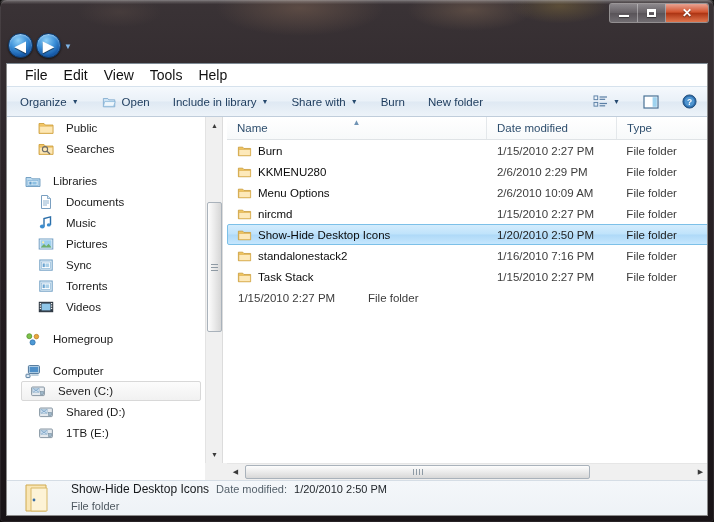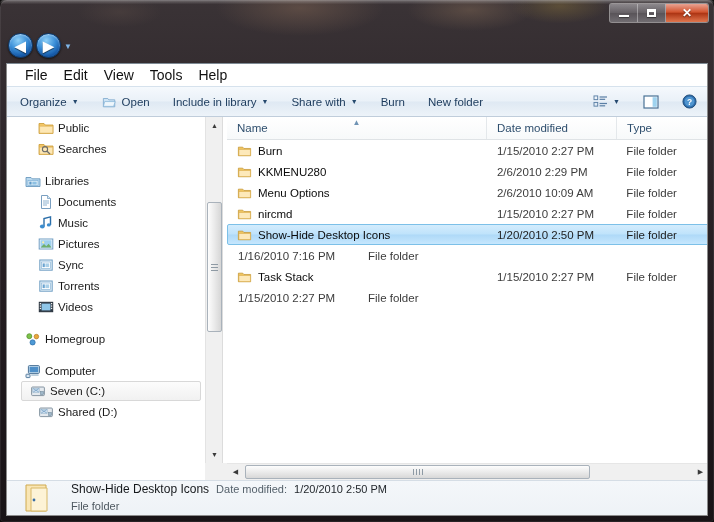--- a/index.html
+++ b/index.html
@@ -183,21 +183,21 @@
   #navpane {
     position: absolute; left: 0; top: 53px;
     width: 198px; height: 346px;
     background: #ffffff;
     overflow: hidden;
     font-size: 11.5px;
     color: #1a1a1a;
   }
   .navrow {
     display: flex; align-items: center;
-    height: 21px; padding-left: 18px; gap: 4px;
+    height: 21px; padding-left: 18px; gap: 12px;
     cursor: default; white-space: nowrap;
   }
   .navrow.indent1 { padding-left: 31px; }
   .navrow.selected {
     background: linear-gradient(180deg, #fcfcfc 0%, #f1f1f1 100%);
     border: 1px solid #d8d8d8;
     border-radius: 2px;
     margin: 0 4px 0 14px;
     padding-left: 8px;
     height: 20px;
@@ -574,20 +574,29 @@
           <span>Seven (C:)</span>
         </div>
         <div class="navrow indent1">
           <svg viewBox="0 0 16 16" class="navicon">
             <rect x="1.6" y="4" width="12.8" height="8.6" rx="1" fill="#e4e9ee" stroke="#7b8b99" stroke-width=".9"></rect>
             <rect x="2.8" y="5.2" width="6.4" height="4.2" fill="#cfe0ef" stroke="#8fb0c8" stroke-width=".5"></rect>
             <path d="M3.2 5.6l5.6 3.4M8.8 5.6l-5.6 3.4" stroke="#6d9ac0" stroke-width=".7"></path>
             <rect x="10.4" y="8.4" width="3.2" height="3.2" fill="#9fb7c9" stroke="#6d8698" stroke-width=".5"></rect>
           </svg>
           <span>Shared (D:)</span>
+        </div>
+        <div class="navrow indent1">
+          <svg viewBox="0 0 16 16" class="navicon">
+            <rect x="1.6" y="4" width="12.8" height="8.6" rx="1" fill="#e4e9ee" stroke="#7b8b99" stroke-width=".9"></rect>
+            <rect x="2.8" y="5.2" width="6.4" height="4.2" fill="#cfe0ef" stroke="#8fb0c8" stroke-width=".5"></rect>
+            <path d="M3.2 5.6l5.6 3.4M8.8 5.6l-5.6 3.4" stroke="#6d9ac0" stroke-width=".7"></path>
+            <rect x="10.4" y="8.4" width="3.2" height="3.2" fill="#9fb7c9" stroke="#6d8698" stroke-width=".5"></rect>
+          </svg>
+          <span>1TB (E:)</span>
         </div>
       </div>
 
     <div id="nav-scroll">
       <div class="sb-arrow up">
         <span>▲</span>
       </div>
       <div id="nav-thumb">
         <div class="grip">
             <div></div>
@@ -665,20 +674,27 @@
               <svg viewBox="0 0 16 16" width="15" height="14">
                 <path d="M1 3.6h5l1.3 1.5H15v8.3H1z" fill="#f0c45e" stroke="#c0912c" stroke-width=".8"></path>
                 <path d="M1.6 6.3h13.2v6.9H1.6z" fill="#fde9ba" stroke="#d6a945" stroke-width=".6"></path>
               </svg>
               <span>Show-Hide Desktop Icons</span>
             </div>
             <div class="cell-date">1/20/2010 2:50 PM</div>
             <div class="cell-type">File folder</div>
           </div>
           <div class="filerow">
+            <div class="cell-name">
+              <svg viewBox="0 0 16 16" width="15" height="14">
+                <path d="M1 3.6h5l1.3 1.5H15v8.3H1z" fill="#f0c45e" stroke="#c0912c" stroke-width=".8"></path>
+                <path d="M1.6 6.3h13.2v6.9H1.6z" fill="#fde9ba" stroke="#d6a945" stroke-width=".6"></path>
+              </svg>
+              <span>standalonestack2</span>
+            </div>
             <div class="cell-date">1/16/2010 7:16 PM</div>
             <div class="cell-type">File folder</div>
           </div>
           <div class="filerow">
             <div class="cell-name">
               <svg viewBox="0 0 16 16" width="15" height="14">
                 <path d="M1 3.6h5l1.3 1.5H15v8.3H1z" fill="#f0c45e" stroke="#c0912c" stroke-width=".8"></path>
                 <path d="M1.6 6.3h13.2v6.9H1.6z" fill="#fde9ba" stroke="#d6a945" stroke-width=".6"></path>
               </svg>
               <span>Task Stack</span>

